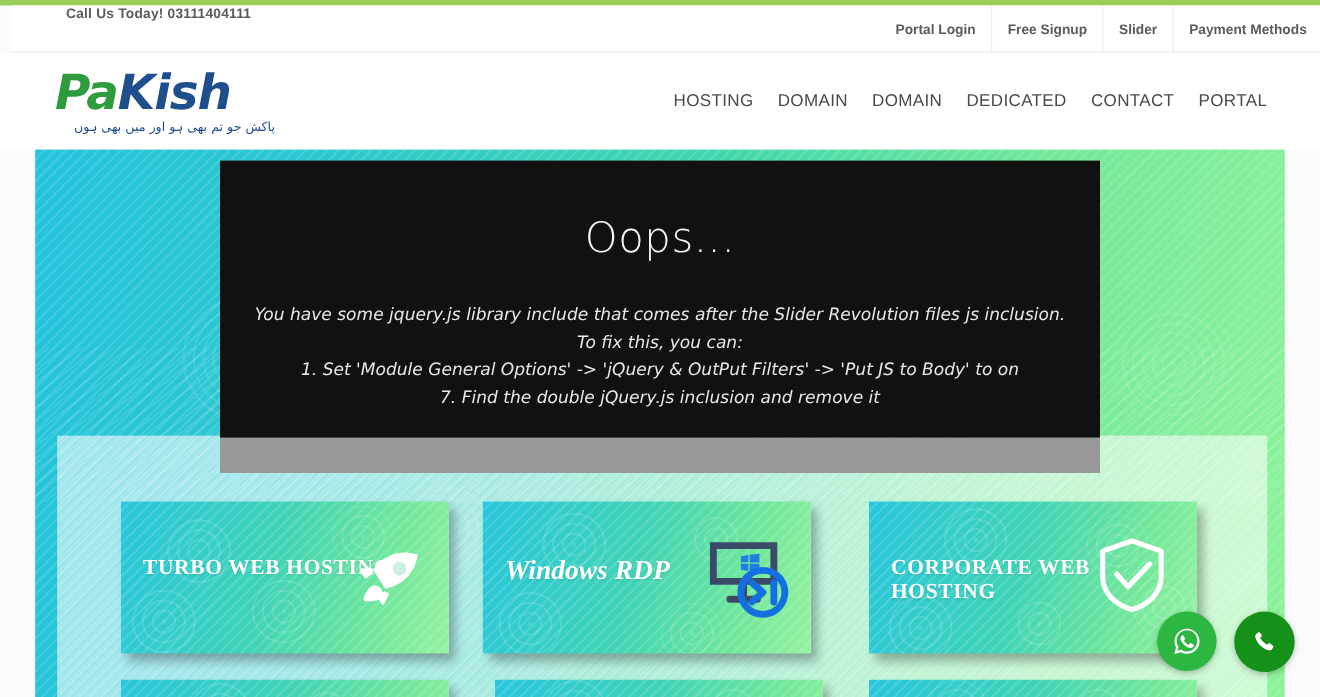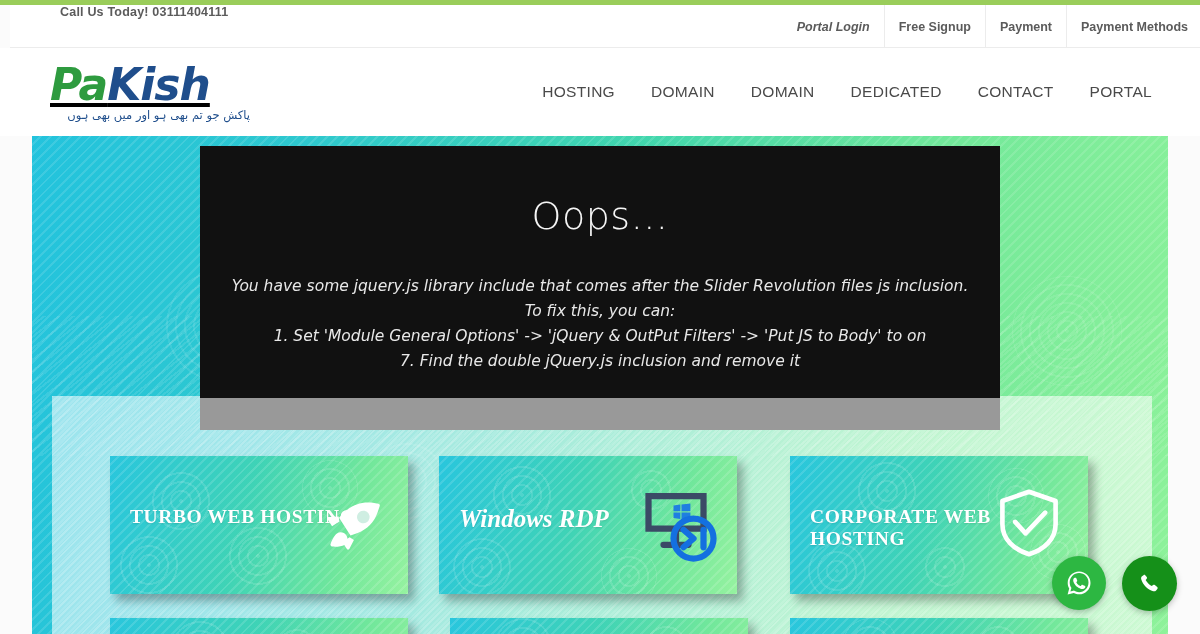--- a/index.html
+++ b/index.html
@@ -32,46 +32,46 @@
   .topbar-links {
     margin-left: auto; display: flex; align-items: stretch; height: 43px;
   }
   .topbar-link {
     display: flex; align-items: center;
     padding: 0 14px;
     font-size: 12.5px; font-weight: bold; color: #5b5b5b;
     white-space: nowrap; cursor: pointer;
     border-left: 1px solid #ececec;
   }
-  .topbar-link:first-child { border-left: none; font-style: italic; }
+  .topbar-link:first-child { border-left: none; }
   .topbar-link.last { padding-right: 22px; }
 
   
   .header {
     position: absolute; top: 48px; left: 0; width: 1200px; height: 88px;
     background: #ffffff;
     display: flex; align-items: center;
   }
   .logo { margin-left: 50px; width: 200px; user-select: none; }
   .logo-word {
     font-family: "DejaVu Sans", sans-serif;
     font-size: 44px; font-weight: bold; font-style: italic;
-    line-height: 44px; letter-spacing: -1px; text-decoration: underline;
+    line-height: 44px; letter-spacing: -1px;
   }
   .logo-pa { color: #2e9b3f; }
   .logo-kish { color: #1f4e8c; }
   .logo-urdu {
     direction: rtl; text-align: right;
     font-size: 11.5px; color: #1f4e8c; margin-top: 1px;
     font-family: "DejaVu Sans", sans-serif;
     white-space: nowrap;
   }
   .mainnav {
     margin-left: auto; margin-right: 48px;
-    display: flex; align-items: center; gap: 36px;
+    display: flex; align-items: center; gap: 22px;
   }
   .mainnav-item {
     font-size: 15.5px; color: #4a4a4a; letter-spacing: .3px;
     cursor: pointer; white-space: nowrap;
   }
 
   
   .hero {
     position: absolute; top: 136px; left: 32px;
     width: 1136px; height: 498px;
@@ -206,21 +206,21 @@
 
 <div class="page">
 
   <div class="green-strip"></div>
 
   <div class="topbar">
     <div class="topbar-phone">Call Us Today! 03111404111</div>
     <div class="topbar-links">
       <div class="topbar-link">Portal Login</div>
       <div class="topbar-link">Free Signup</div>
-      <div class="topbar-link">Payment</div>
+      <div class="topbar-link">Slider</div>
       <div class="topbar-link last">Payment Methods</div>
     </div>
   </div>
 
   <div class="header">
     <div class="logo">
       <div class="logo-word"><span class="logo-pa">Pa</span><span class="logo-kish">Kish</span></div>
       <div class="logo-urdu">پاکش جو تم بھی ہو اور میں بھی ہوں</div>
     </div>
     <nav class="mainnav">

